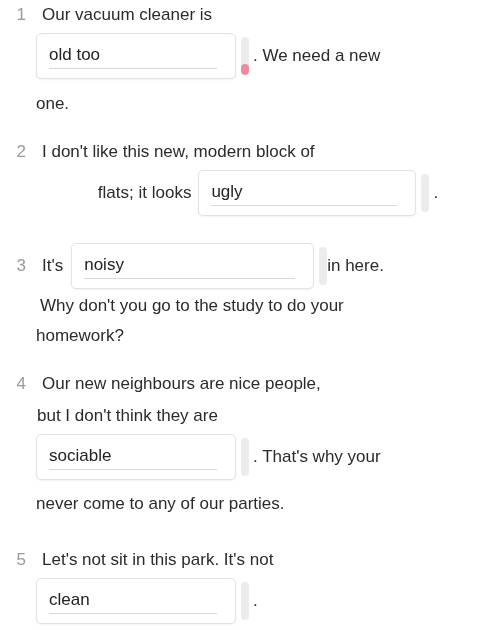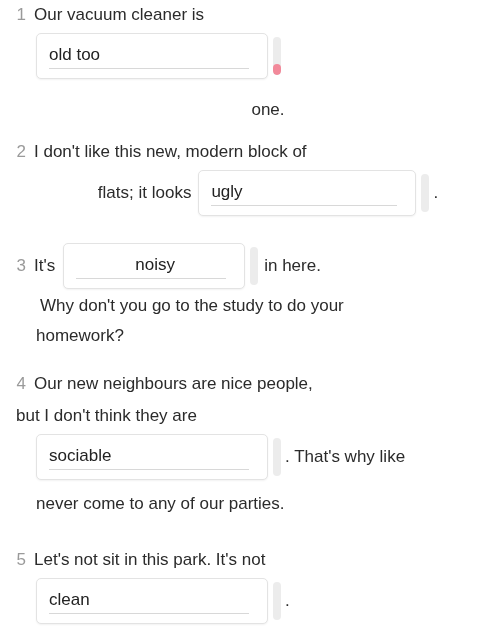--- a/index.html
+++ b/index.html
@@ -39,21 +39,21 @@
     min-width: 26px;
     text-align: right;
     color: #9a9a9a;
     font-size: 17px;
     line-height: 30px;
     font-family: "Liberation Sans", sans-serif;
     user-select: none;
   }
 
   .q-body {
-    margin-left: 8px;
+    margin-left: 16px;
     font-size: 17px;
     line-height: 30px;
     color: #2b2b2b;
   }
 
   .txt {
     font-size: 17px;
     line-height: 30px;
     color: #2b2b2b;
     white-space: pre;
@@ -71,23 +71,23 @@
     display: inline-flex;
     align-items: center;
     box-sizing: border-box;
     height: 46px;
     background: #ffffff;
     border: 1px solid #e3e3e3;
     border-radius: 5px;
     box-shadow: 0 1px 2px rgba(0,0,0,0.055);
     padding: 0 10px 0 12px;
   }
-  .ansbox.w220 { width: 232px; justify-content: center; }
+  .ansbox.w220 { width: 200px; justify-content: center; }
   .ansbox.w218 { width: 218px; }
-  .ansbox.w217 { width: 182px; text-align: center; }
+  .ansbox.w217 { width: 243px; }
 
   .ansvalue {
     position: relative;
     display: block;
     font-size: 17px;
     line-height: 22px;
     color: #222222;
     padding-bottom: 3px;
     width: 100%;
     white-space: nowrap;
@@ -146,22 +146,23 @@
     </div>
     <div class="q-line" style="margin-left:36px; margin-top:3px;">
       <span class="ansgroup">
         <span class="ansbox w220">
           <span class="ansvalue">old too</span>
         </span>
         <span class="markbar">
           <span class="fill" style="height:28%"></span>
         </span>
       </span>
-    </div>
-    <div class="q-line" style="margin-left:36px; margin-top:16px;justify-content:center;">
+      <span class="period">. We need a new</span>
+    </div>
+    <div class="q-line" style="margin-left:36px; margin-top:10px;">
       <span class="txt">one.</span>
     </div>
   </div>
 
   <div class="q abs" style="left:0; top:137px; width:500px;">
     <div class="q-line">
       <span class="q-num">2</span>
       <span class="q-body txt">I don't like this new, modern block of</span>
     </div>
     <div class="q-line" style="margin-left:36px; margin-top:3px;justify-content:center;">
@@ -183,48 +184,48 @@
       <span class="q-num">3</span>
       <span class="q-body txt">It's</span>
       <span class="ansgroup" style="margin-left:8px;">
         <span class="ansbox w217">
           <span class="ansvalue">noisy</span>
         </span>
         <span class="markbar">
           <span class="fill" style="height:0%"></span>
         </span>
       </span>
-      <span class="txt" style="margin-left:6px;">in here.</span>
+      <span class="txt" style="margin-left:0;">in here.</span>
     </div>
     <div class="q-line" style="margin-left:40px; margin-top:2px;">
       <span class="txt">Why don't you go to the study to do your</span>
     </div>
     <div class="q-line" style="margin-left:36px;text-align:right;">
       <span class="txt">homework?</span>
     </div>
   </div>
 
   <div class="q abs" style="left:0; top:369px; width:500px;">
     <div class="q-line">
       <span class="q-num">4</span>
       <span class="q-body txt">Our new neighbours are nice people,</span>
     </div>
-    <div class="q-line" style="margin-left:16px; margin-top:2px;">
+    <div class="q-line" style="margin-left:37px; margin-top:2px;">
       <span class="txt">but I don't think they are</span>
     </div>
     <div class="q-line" style="margin-left:36px; margin-top:3px;">
       <span class="ansgroup">
         <span class="ansbox w220">
           <span class="ansvalue">sociable</span>
         </span>
         <span class="markbar">
           <span class="fill" style="height:0%"></span>
         </span>
       </span>
-      <span class="period">. That's why like</span>
+      <span class="period">. That's why your</span>
     </div>
     <div class="q-line" style="margin-left:36px; margin-top:9px;">
       <span class="txt">never come to any of our parties.</span>
     </div>
   </div>
 
   <div class="q abs" style="left:0; top:545px; width:500px;">
     <div class="q-line">
       <span class="q-num">5</span>
       <span class="q-body txt">Let's not sit in this park. It's not</span>

